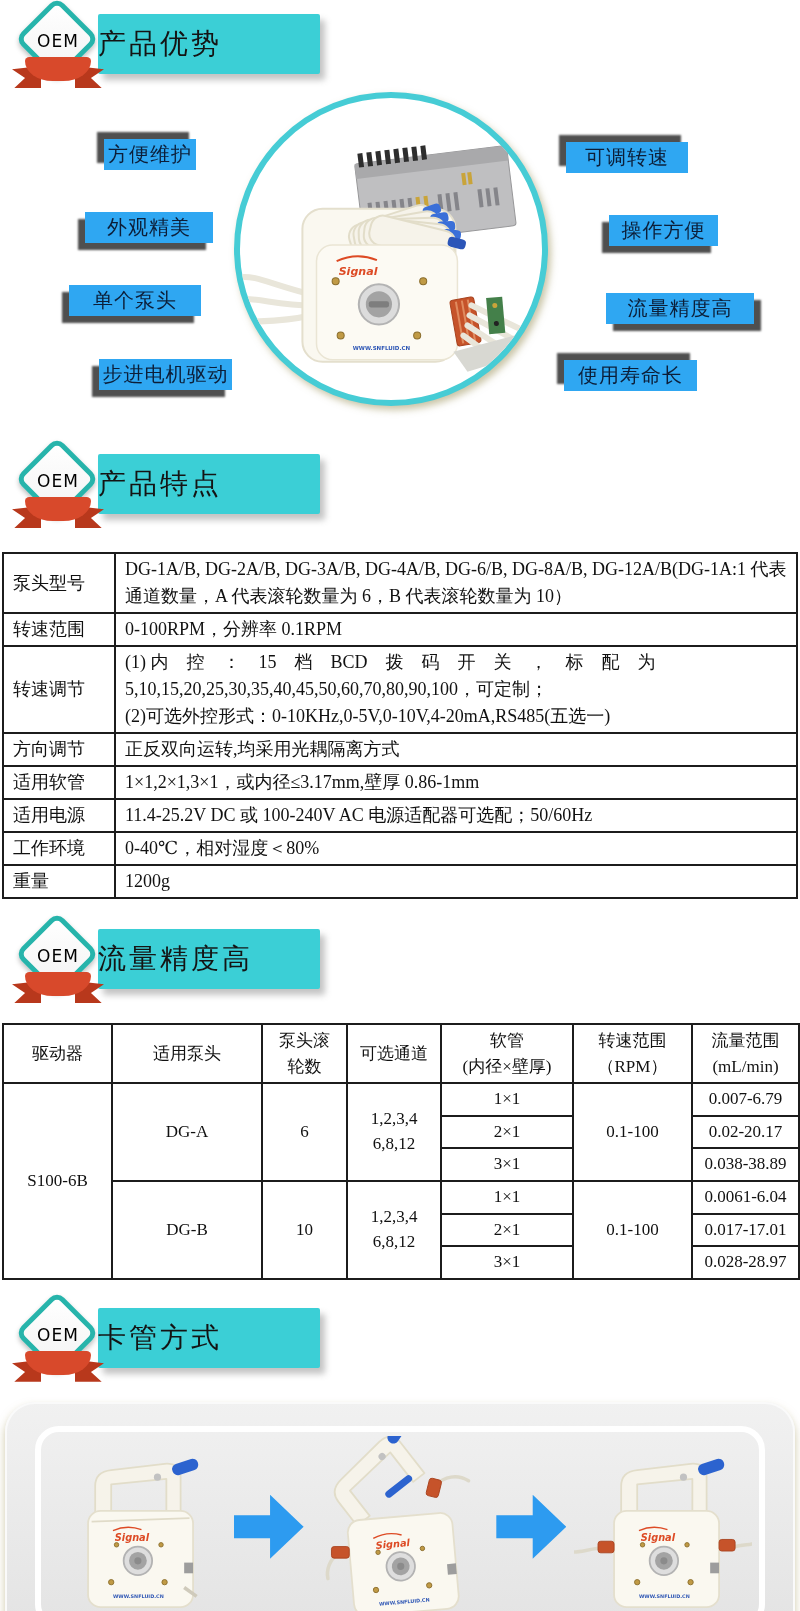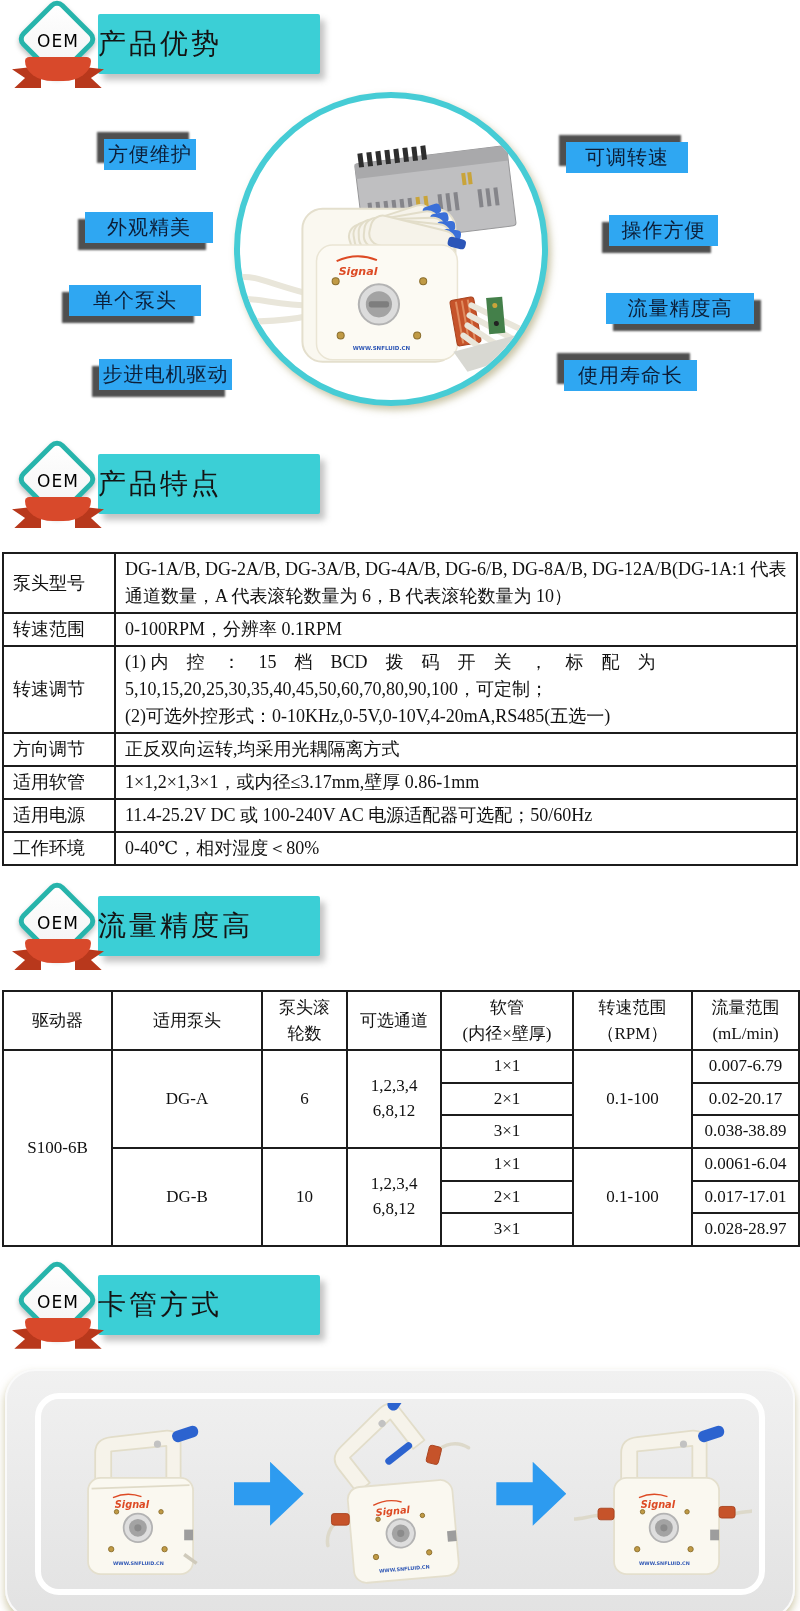--- a/index.html
+++ b/index.html
@@ -284,20 +284,24 @@
         <td class="val">1×1,2×1,3×1，或内径≤3.17mm,壁厚 0.86-1mm</td>
       </tr>
     <tr>
         <td class="lab">适用电源</td>
         <td class="val">11.4-25.2V DC 或 100-240V AC 电源适配器可选配；50/60Hz</td>
       </tr>
     <tr>
         <td class="lab">工作环境</td>
         <td class="val">0-40℃，相对湿度＜80%</td>
       </tr>
+    <tr>
+        <td class="lab">重量</td>
+        <td class="val">1200g</td>
+      </tr>
   </tbody>
 </table>
 
 <div class="section-header" style="margin-top:16px">
   <div class="banner">
     <span>流量精度高</span>
   </div>
   <div class="badge">
     <div class="diamond"></div>
     <div class="ribbon">

